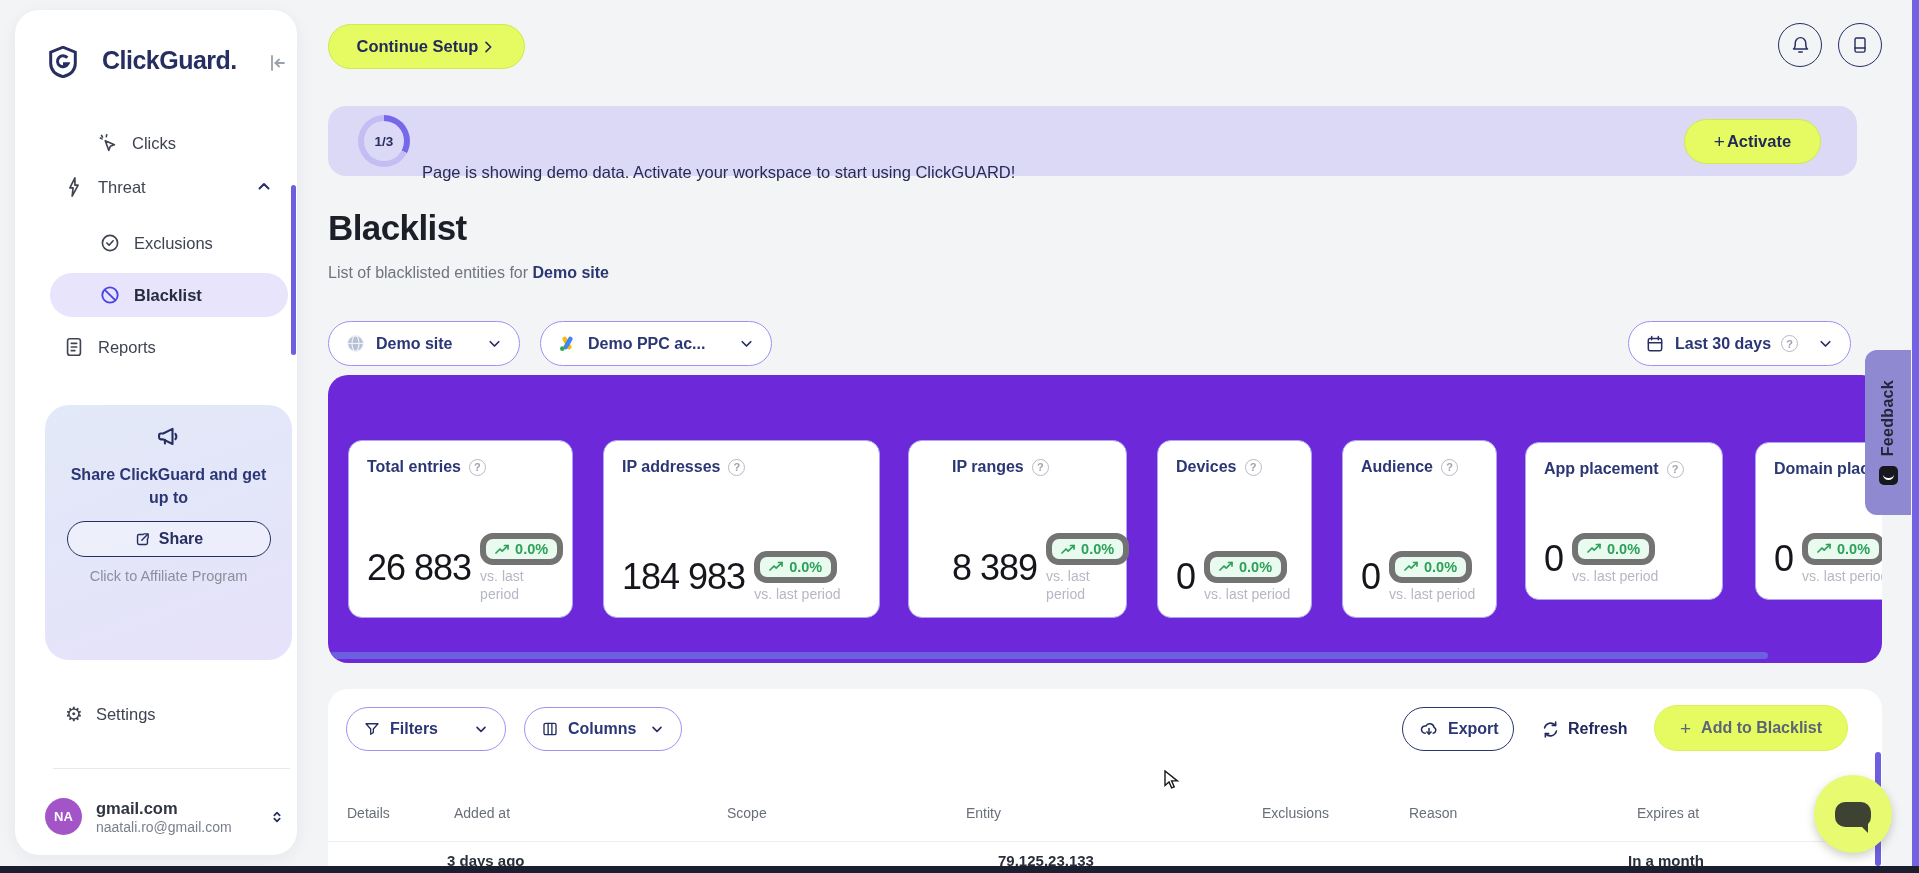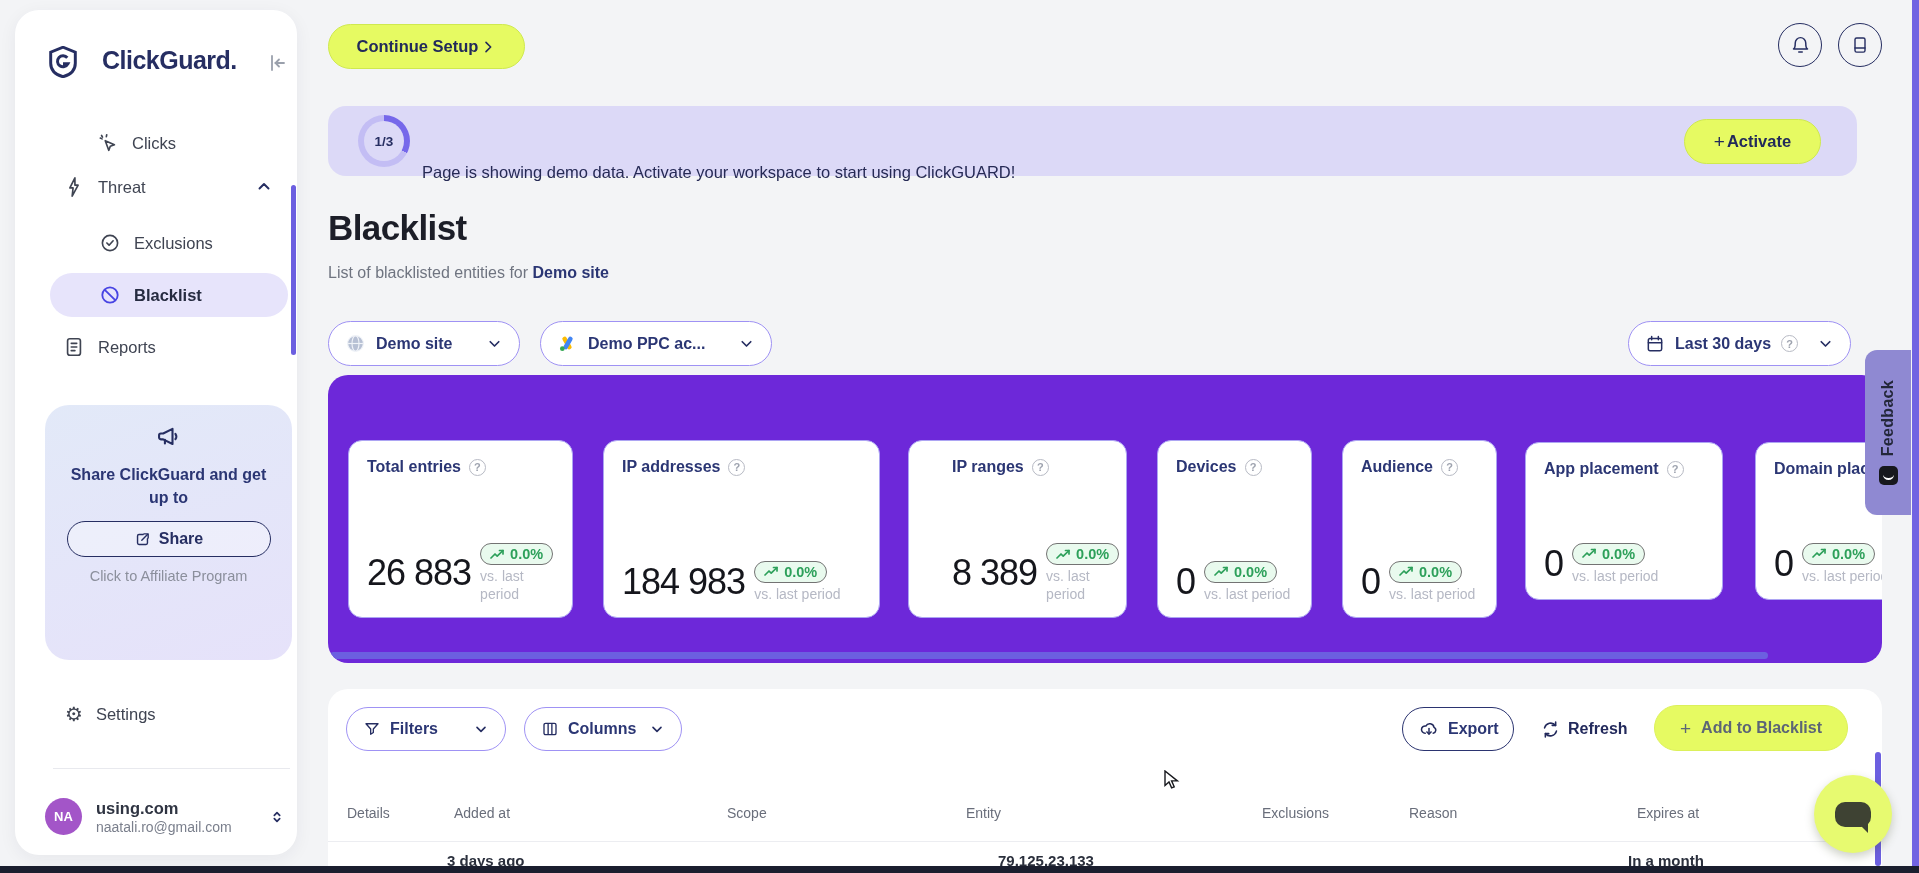--- a/index.html
+++ b/index.html
@@ -74,21 +74,21 @@
 
   
   .stats-panel { left:328px; top:375px; width:1554px; height:288px; background:#6d28d9; border-radius:20px; overflow:hidden; }
   .stat-card { position:absolute; border:1.5px solid #ada5f3; border-radius:14px; background:#fff; padding:17px 18px 14px;
                display:flex; flex-direction:column; justify-content:space-between; }
   .stat-head { display:flex; align-items:center; gap:8px; }
   .stat-label { font-size:16px; font-weight:600; color:#2b3674; white-space:nowrap; }
   .stat-bottom { display:flex; align-items:center; gap:9px; }
   .stat-value { font-size:36px; font-weight:400; color:#15161c; letter-spacing:-1px; white-space:nowrap; }
   .delta-col { display:flex; flex-direction:column; gap:3px; flex:1; min-width:0; }
-  .delta-badge { align-self:flex-start; display:inline-flex; align-items:center; gap:5px; background:#e9faee; border:1px solid #737373;
+  .delta-badge { align-self:flex-start; display:inline-flex; align-items:center; gap:5px; background:#e9faee; border:6px solid #737373;
                  border-radius:13px; padding:2px 9px; font-size:14.5px; font-weight:600; color:#2da05a; white-space:nowrap; }
   .vs-text { font-size:14px; color:#b5b8c4; line-height:1.25; }
   .h-scroll { position:absolute; left:2px; top:277px; width:1438px; height:7px; background:#6c5fe0; border-radius:4px; }
 
   
   .table-panel { left:328px; top:689px; width:1554px; height:184px; background:#fff; border-radius:20px 20px 0 0; overflow:hidden; }
   .tp-pill { position:absolute; top:18px; height:44px; border:1.5px solid #9f92f4; border-radius:22px; background:#fff;
              display:flex; align-items:center; gap:9px; padding:0 16px; font-size:16px; font-weight:600; color:#2b3674; }
   .filters-btn { left:18px; width:160px; }
   .columns-btn { left:196px; width:158px; }
@@ -224,21 +224,21 @@
     <div class="nav-item settings-row">
       <span class="icon" style="font-family:'DejaVu Sans',sans-serif; font-size:20px; color:#3f4452;">⚙</span>
       <span>Settings</span>
     </div>
 
     <div class="abs sidebar-divider"></div>
 
     <div class="abs user-row">
       <span class="avatar">NA</span>
       <span>
-        <div class="user-name">using.com</div>
+        <div class="user-name">gmail.com</div>
         <div class="user-email">naatali.ro@gmail.com</div>
       </span>
       <span class="icon user-caret">
         <svg width="16" height="18" viewBox="0 0 24 24" fill="none" stroke="#262e62" stroke-width="2.6" stroke-linecap="round" stroke-linejoin="round">
             <path d="m8 9.5 4-4 4 4"></path>
             <path d="m8 14.5 4 4 4-4"></path>
           </svg>
       </span>
     </div>
   </div>

